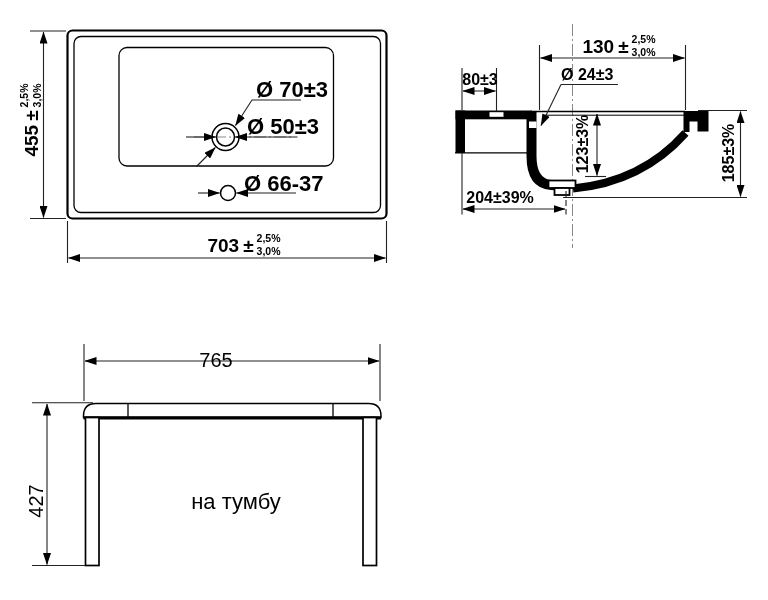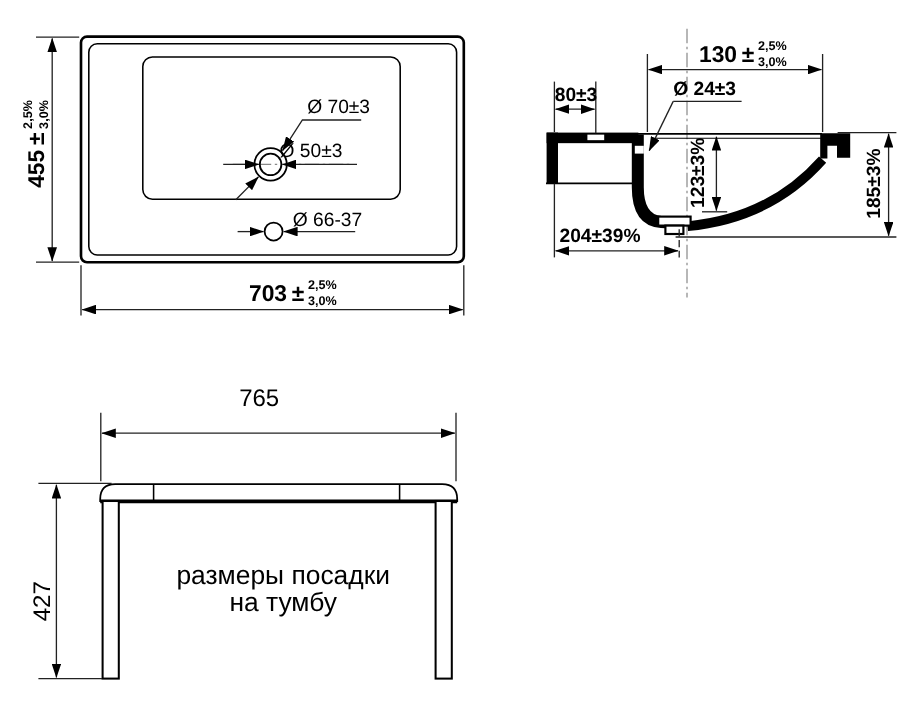--- a/index.html
+++ b/index.html
@@ -5,21 +5,21 @@
   html,body{margin:0;padding:0;background:#fff;}
   .stage{position:relative;width:768px;height:600px;background:#fff;overflow:hidden;
          font-family:"Liberation Sans",sans-serif;color:#000;}
   .stage svg{position:absolute;left:0;top:0;}
   .lbl{position:absolute;display:flex;align-items:center;white-space:nowrap;
        transform:translate(-50%,-50%);line-height:1;}
   .lbl.anchor-left{transform:translate(0,-50%);}
   .lbl.rot{transform:translate(-50%,-50%) rotate(-90deg);}
   .b19{font-size:19px;font-weight:bold;}
   .b16{font-size:16px;font-weight:bold;}
-  .r17{font-size:16px;font-weight:400;}
+  .r17{font-size:22px;font-weight:700;}
   .r20{font-size:20px;font-weight:400;}
   .cap{font-size:22px;font-weight:400;}
   .pm{margin:0 3px 0 4px;}
   .tol{display:flex;flex-direction:column;justify-content:center;text-align:left;
        font-size:10.5px;font-weight:bold;line-height:1.25;}
 </style>
 </head>
 <body>
 
 <div class="stage">
@@ -140,35 +140,34 @@
   </div>
   <div class="lbl b19" style="left:244px;top:245px">
     <span>703</span>
       <span class="pm">±</span>
       <span class="tol">
         <span>2,5%</span>
         <span>3,0%</span>
       </span>
   </div>
   <div class="lbl anchor-left r17" style="left:256px;top:90px">Ø 70±3</div>
-  <div class="lbl anchor-left r17" style="left:233px;top:127px">Ø 50±3</div>
+  <div class="lbl anchor-left r17" style="left:247px;top:127px">Ø 50±3</div>
   <div class="lbl anchor-left r17" style="left:244px;top:184px">Ø 66-37</div>
 
   <div class="lbl b19" style="left:619px;top:46px">
     <span>130</span>
       <span class="pm">±</span>
       <span class="tol">
         <span>2,5%</span>
         <span>3,0%</span>
       </span>
   </div>
   <div class="lbl b16" style="left:480px;top:80px">80±3</div>
   <div class="lbl anchor-left b16" style="left:561px;top:75px">Ø 24±3</div>
   <div class="lbl rot b16" style="left:583px;top:144px">123±3%</div>
   <div class="lbl b16" style="left:500px;top:198px">204±39%</div>
   <div class="lbl rot b16" style="left:729px;top:153px">185±3%</div>
 
-  <div class="lbl r20" style="left:216px;top:332px">765</div>
+  <div class="lbl r20" style="left:216px;top:360px">765</div>
   <div class="lbl rot r20" style="left:36px;top:501px">427</div>
-  <div class="lbl cap" style="left:236px;top:480px">размеры посадки</div>
   <div class="lbl cap" style="left:236px;top:502px">на тумбу</div>
 
 </div>
 
 </body></html>

